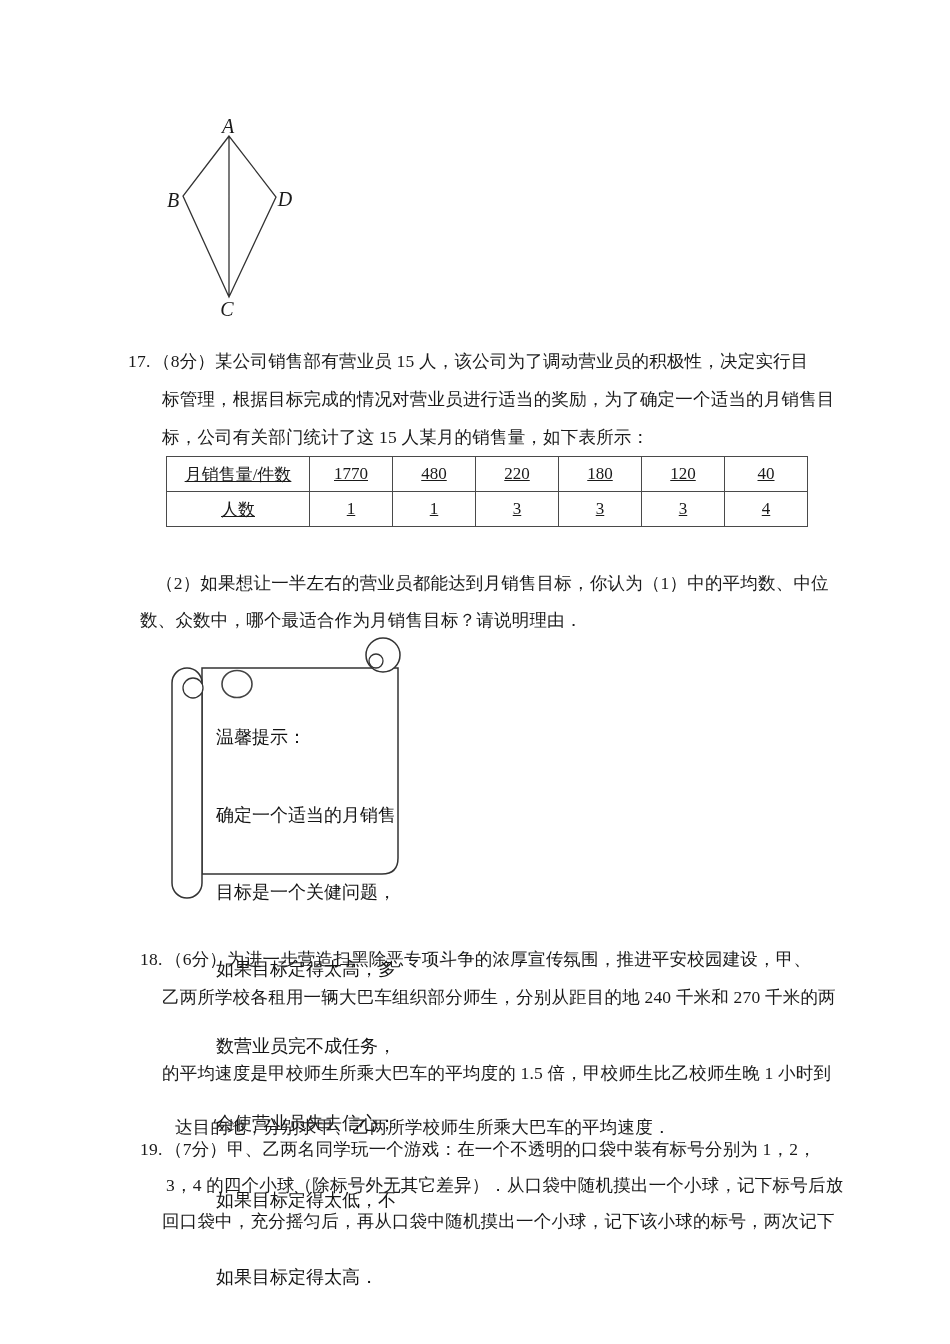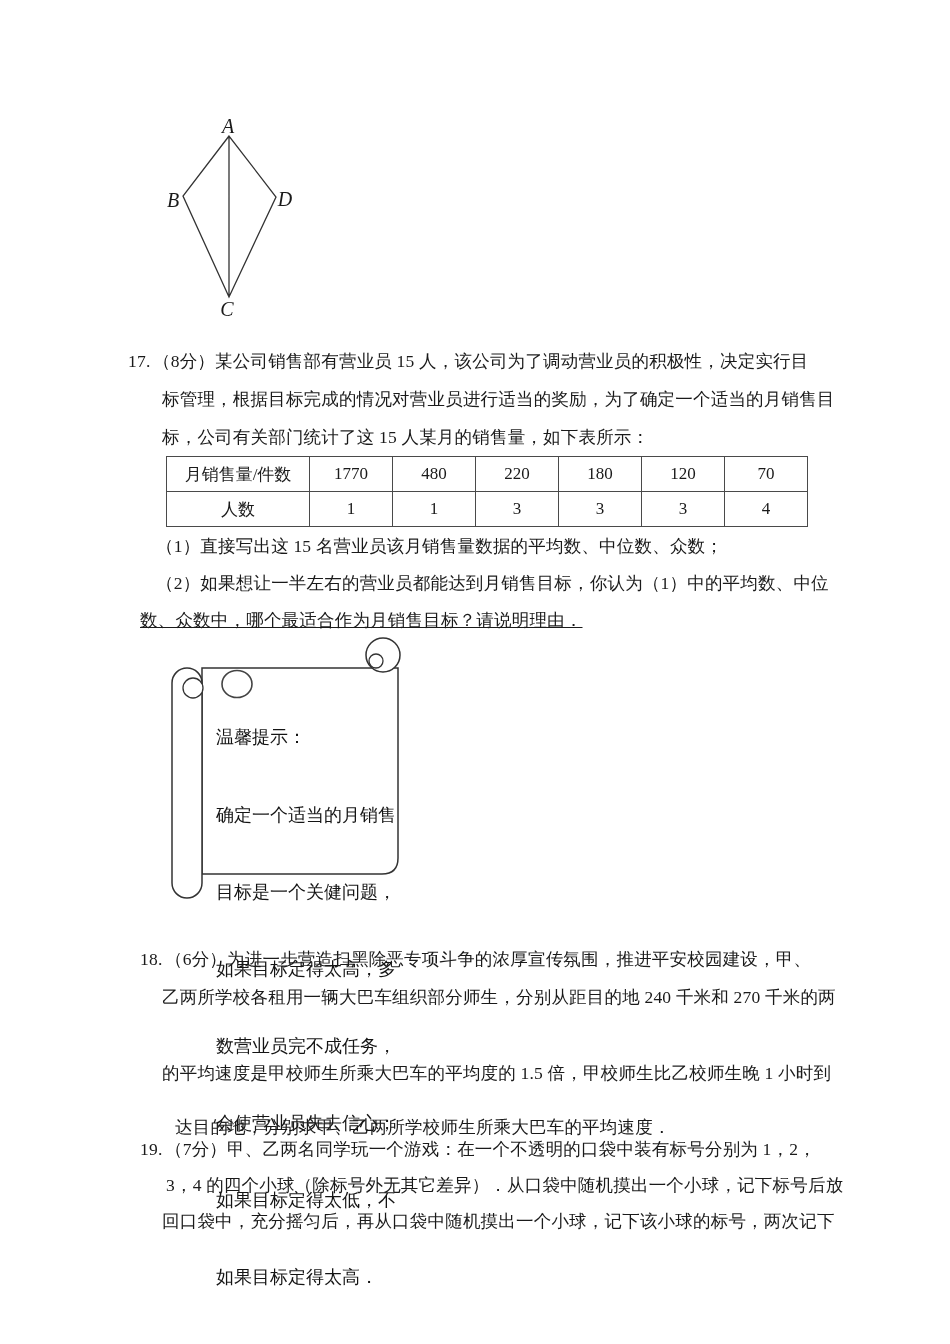--- a/index.html
+++ b/index.html
@@ -29,20 +29,21 @@
     table-layout:fixed;
     font-size:17px;
   }
   .sales-table td{
     border:1px solid #4a4a4a;
     height:34px;
     text-align:center;
     vertical-align:middle;
     padding:0;
     white-space:nowrap;
+    text-decoration:underline;
   }
   .sales-table td.head{width:142px;}
   .sales-table td.val{width:82px;}
   .fig-svg,.scroll-svg{position:absolute;}
   .fig-label{
     font-family:"Liberation Serif","DejaVu Serif",serif;
     font-style:italic;
     font-size:20px;
     fill:#1a1a1a;
   }
@@ -75,37 +76,36 @@
 
   <table class="sales-table">
     <tbody>
         <tr>
       <td class="head">月销售量/件数</td>
       <td class="val">1770</td>
       <td class="val">480</td>
       <td class="val">220</td>
       <td class="val">180</td>
       <td class="val">120</td>
-      <td class="val">70</td>
+      <td class="val">40</td>
     </tr>
     <tr>
       <td class="head">人数</td>
       <td class="val">1</td>
       <td class="val">1</td>
       <td class="val">3</td>
       <td class="val">3</td>
       <td class="val">3</td>
       <td class="val">4</td>
     </tr>
   </tbody>
     </table>
 
-  <div class="line" style="left:156px;top:535px;">（1）直接写出这 15 名营业员该月销售量数据的平均数、中位数、众数；</div>
   <div class="line" style="left:156px;top:572px;text-align:center;">（2）如果想让一半左右的营业员都能达到月销售目标，你认为（1）中的平均数、中位</div>
-  <div class="line" style="left:140px;top:609px;text-decoration:underline;">数、众数中，哪个最适合作为月销售目标？请说明理由．</div>
+  <div class="line" style="left:140px;top:609px;">数、众数中，哪个最适合作为月销售目标？请说明理由．</div>
 
   <svg class="scroll-svg" style="left:160px;top:628px;" width="250" height="280" viewBox="0 0 250 280">
 
     <path d="M42 40 H238 V230 Q238 246 222 246 H42 Z" fill="#ffffff" stroke="#333" stroke-width="1.5"></path>
 
     <circle cx="223" cy="27" r="17" fill="#ffffff" stroke="#333" stroke-width="1.5"></circle>
     <circle cx="216" cy="33" r="7" fill="#ffffff" stroke="#333" stroke-width="1.3"></circle>
 
     <rect x="12" y="40" width="30" height="230" rx="15" fill="#ffffff" stroke="#333" stroke-width="1.5"></rect>
     <circle cx="33" cy="60" r="10" fill="#ffffff" stroke="#333" stroke-width="1.3"></circle>

